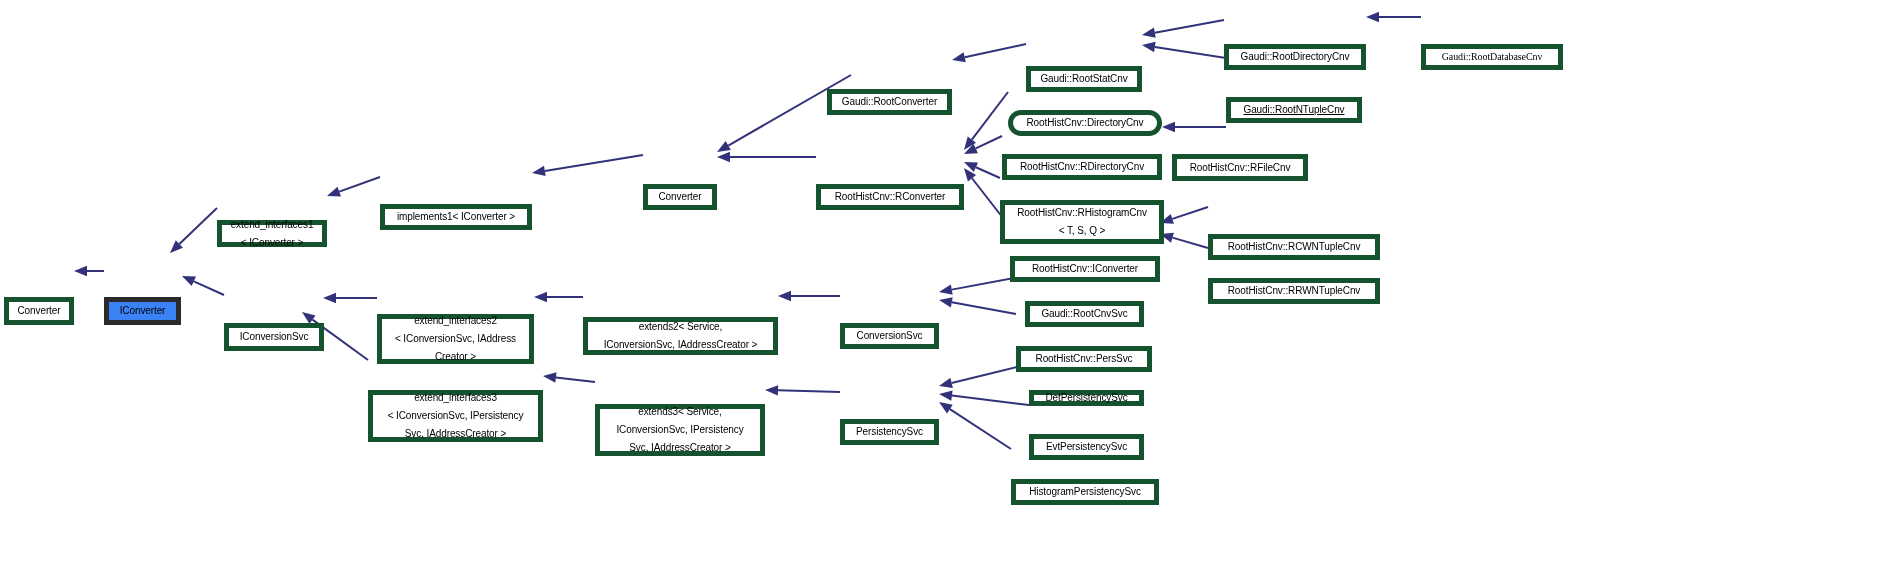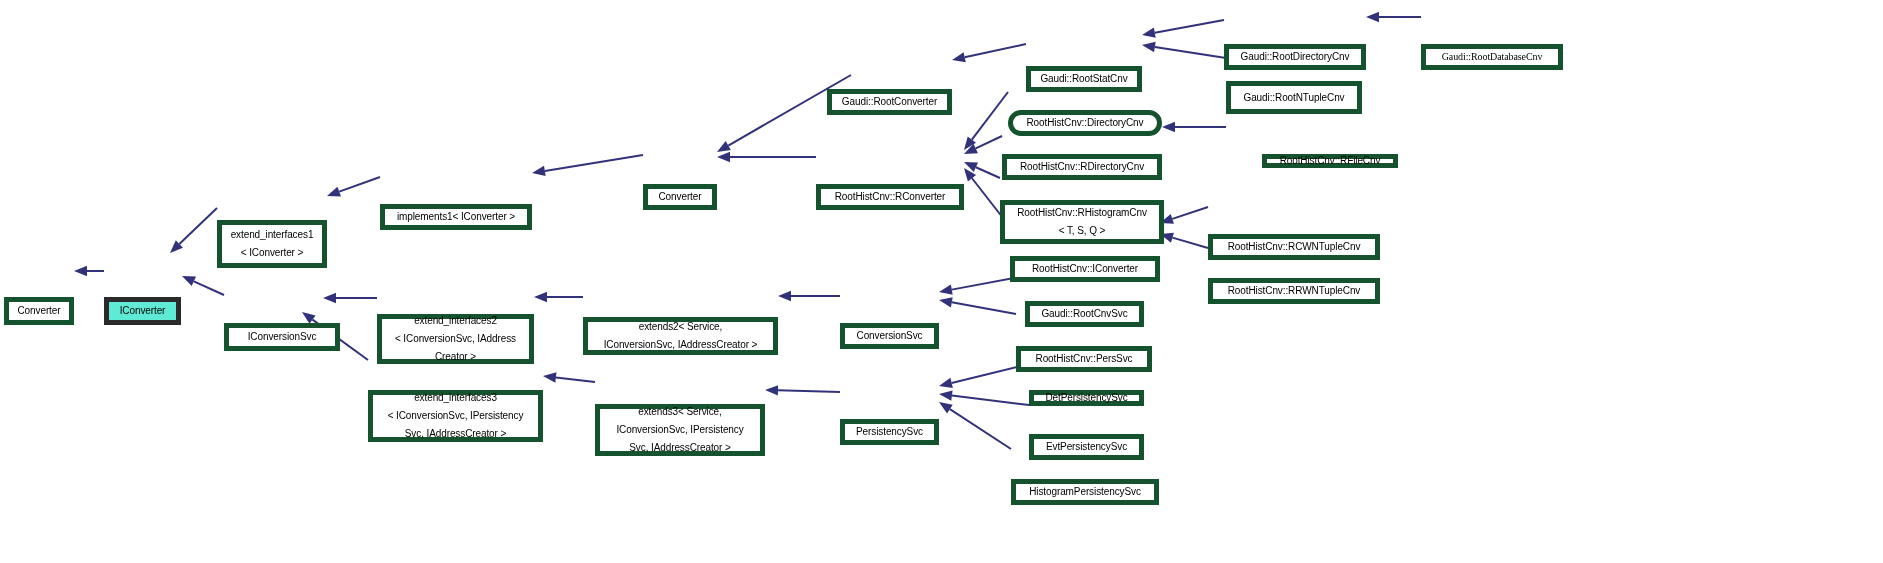--- a/index.html
+++ b/index.html
@@ -34,21 +34,21 @@
     text-align: center;
     display: flex;
     flex-direction: column;
     align-items: center;
     justify-content: center;
     white-space: pre;
     letter-spacing: -0.1px;
     margin-top: 40px;
   }
   .node.highlight {
-    background: #5eead4;
+    background: #3b82f6;
     border-color: #2a2a2a;
   }
   .node .ln {
     display: block;
   }
 </style>
 </head>
 <body>
 
 <div id="diagram">
@@ -166,22 +166,22 @@
         <polygon points="1160,234 1173.936,232.648 1171.0240000000001,242.63199999999998" fill="#32327a"></polygon>
       </g>
       <g>
         <line x1="1421" y1="17" x2="1379" y2="17" stroke="#32327a" stroke-width="2"></line>
         <polygon points="1366,17 1379,11.8 1379,22.2" fill="#32327a"></polygon>
       </g>
     </svg>
   <div id="nodes">
       <div class="node" style="left: 4px; top: 257px; width: 70px; height: 28px;"><span class="ln">Converter</span></div>
       <div class="node highlight" style="left: 104px; top: 257px; width: 77px; height: 28px;"><span class="ln">IConverter</span></div>
-      <div class="node" style="left: 217px; top: 180px; width: 110px; height: 48px;"><span class="ln">extend_interfaces1</span><span class="ln">&lt; IConverter &gt;</span></div>
-      <div class="node" style="left: 224px; top: 283px; width: 116px; height: 28px;"><span class="ln">IConversionSvc</span></div>
+      <div class="node" style="left: 217px; top: 180px; width: 110px; height: 27px;"><span class="ln">extend_interfaces1</span><span class="ln">&lt; IConverter &gt;</span></div>
+      <div class="node" style="left: 224px; top: 283px; width: 100px; height: 28px;"><span class="ln">IConversionSvc</span></div>
       <div class="node" style="left: 380px; top: 164px; width: 152px; height: 26px;"><span class="ln">implements1&lt; IConverter &gt;</span></div>
       <div class="node" style="left: 377px; top: 274px; width: 157px; height: 50px;"><span class="ln">extend_interfaces2</span><span class="ln">&lt; IConversionSvc, IAddress</span><span class="ln">Creator &gt;</span></div>
       <div class="node" style="left: 368px; top: 350px; width: 175px; height: 52px;"><span class="ln">extend_interfaces3</span><span class="ln">&lt; IConversionSvc, IPersistency</span><span class="ln">Svc, IAddressCreator &gt;</span></div>
       <div class="node" style="left: 643px; top: 144px; width: 74px; height: 26px;"><span class="ln">Converter</span></div>
       <div class="node" style="left: 583px; top: 277px; width: 195px; height: 38px;"><span class="ln">extends2&lt; Service,</span><span class="ln">IConversionSvc, IAddressCreator &gt;</span></div>
       <div class="node" style="left: 595px; top: 364px; width: 170px; height: 52px;"><span class="ln">extends3&lt; Service,</span><span class="ln">IConversionSvc, IPersistency</span><span class="ln">Svc, IAddressCreator &gt;</span></div>
       <div class="node" style="left: 827px; top: 49px; width: 125px; height: 26px;"><span class="ln">Gaudi::RootConverter</span></div>
       <div class="node" style="left: 816px; top: 144px; width: 148px; height: 26px;"><span class="ln">RootHistCnv::RConverter</span></div>
       <div class="node" style="left: 840px; top: 283px; width: 99px; height: 26px;"><span class="ln">ConversionSvc</span></div>
       <div class="node" style="left: 840px; top: 379px; width: 99px; height: 26px;"><span class="ln">PersistencySvc</span></div>
@@ -189,19 +189,19 @@
       <div class="node" style="left: 1008px; top: 70px; width: 154px; height: 26px; border-radius: 13px;"><span class="ln">RootHistCnv::DirectoryCnv</span></div>
       <div class="node" style="left: 1002px; top: 114px; width: 160px; height: 26px;"><span class="ln">RootHistCnv::RDirectoryCnv</span></div>
       <div class="node" style="left: 1000px; top: 160px; width: 164px; height: 44px;"><span class="ln">RootHistCnv::RHistogramCnv</span><span class="ln">&lt; T, S, Q &gt;</span></div>
       <div class="node" style="left: 1010px; top: 216px; width: 150px; height: 26px;"><span class="ln">RootHistCnv::IConverter</span></div>
       <div class="node" style="left: 1025px; top: 261px; width: 119px; height: 26px;"><span class="ln">Gaudi::RootCnvSvc</span></div>
       <div class="node" style="left: 1016px; top: 306px; width: 136px; height: 26px;"><span class="ln">RootHistCnv::PersSvc</span></div>
       <div class="node" style="left: 1029px; top: 350px; width: 115px; height: 16px;"><span class="ln">DetPersistencySvc</span></div>
       <div class="node" style="left: 1029px; top: 394px; width: 115px; height: 26px;"><span class="ln">EvtPersistencySvc</span></div>
       <div class="node" style="left: 1011px; top: 439px; width: 148px; height: 26px;"><span class="ln">HistogramPersistencySvc</span></div>
       <div class="node" style="left: 1224px; top: 4px; width: 142px; height: 26px;"><span class="ln">Gaudi::RootDirectoryCnv</span></div>
-      <div class="node" style="left: 1226px; top: 41px; width: 136px; height: 33px;"><span class="ln">Gaudi::RootNTupleCnv</span></div>
-      <div class="node" style="left: 1262px; top: 114px; width: 136px; height: 14px; text-align: right;"><span class="ln">RootHistCnv::RFileCnv</span></div>
+      <div class="node" style="left: 1226px; top: 57px; width: 136px; height: 26px; text-decoration: underline;"><span class="ln">Gaudi::RootNTupleCnv</span></div>
+      <div class="node" style="left: 1172px; top: 114px; width: 136px; height: 27px; text-align: right;"><span class="ln">RootHistCnv::RFileCnv</span></div>
       <div class="node" style="left: 1208px; top: 194px; width: 172px; height: 26px;"><span class="ln">RootHistCnv::RCWNTupleCnv</span></div>
       <div class="node" style="left: 1208px; top: 238px; width: 172px; height: 26px;"><span class="ln">RootHistCnv::RRWNTupleCnv</span></div>
       <div class="node" style="left: 1421px; top: 4px; width: 142px; height: 26px; font-family: Liberation Serif, serif;"><span class="ln">Gaudi::RootDatabaseCnv</span></div>
     </div>
 </div>
 
 </body></html>

